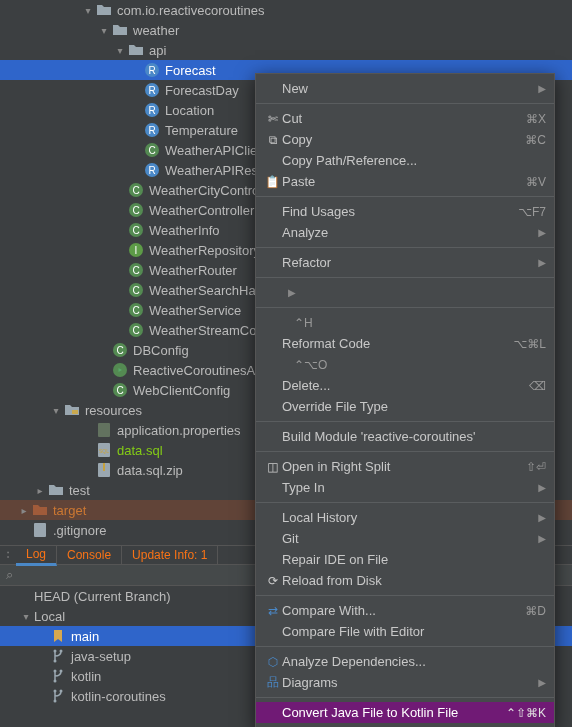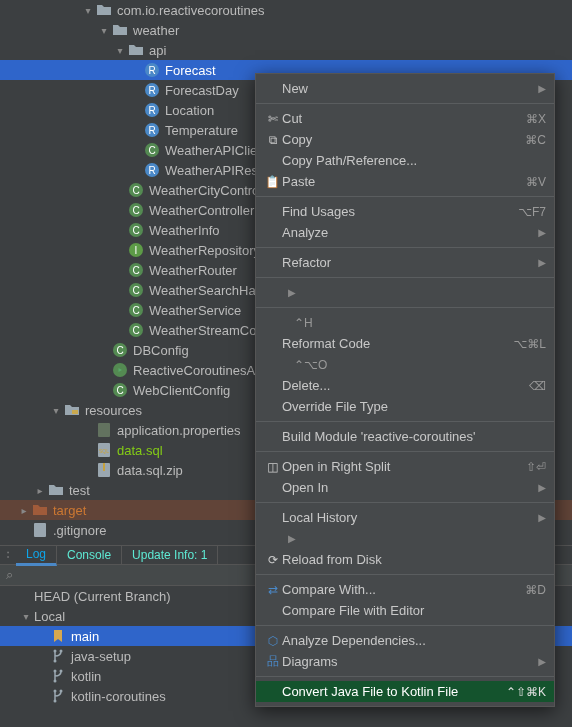--- a/index.html
+++ b/index.html
@@ -54,25 +54,25 @@
   .bottom-tabs {
     height: 19px;
     border-top: 1px solid #555;
     background: #3c3f41;
     display: flex;
     align-items: center;
     font-size: 12px;
   }
   .bottom-tab {
     padding: 2px 10px;
-    color: #5eead4;
+    color: #f97316;
     border-right: 1px solid #555;
   }
   .bottom-tab.active {
-    color: #0ea5e9;
+    color: #f97316;
     border-bottom: 3px solid #4a88c7;
   }
   .search-strip {
     height: 22px;
     border-top: 1px solid #555;
     border-bottom: 1px solid #555;
     background: #45494a;
     display: flex;
     align-items: center;
     padding-left: 6px;
@@ -105,21 +105,21 @@
   .menu-item {
     height: 21px;
     display: flex;
     align-items: center;
     padding: 0 8px;
     color: #c8c8c8;
     font-size: 13px;
     position: relative;
   }
   .menu-item.highlighted {
-    background: #14532d;
+    background: #701a75;
     color: #fff;
   }
   .menu-icon {
     width: 18px;
     height: 16px;
     flex-shrink: 0;
     display: inline-flex;
     align-items: center;
     justify-content: center;
     font-size: 12px;
@@ -550,32 +550,37 @@
     <span class="menu-label">Build Module 'reactive-coroutines'</span>
   </div>
   <div class="menu-sep"></div>
   <div class="menu-item">
     <span class="menu-icon">◫</span>
     <span class="menu-label">Open in Right Split</span>
     <span class="menu-shortcut">⇧⏎</span>
   </div>
   <div class="menu-item">
     <span class="menu-icon"></span>
-    <span class="menu-label">Open In</span>
+    <span class="menu-label">Type In</span>
     <span class="menu-submenu">▶</span>
   </div>
   <div class="menu-sep"></div>
   <div class="menu-item">
     <span class="menu-icon"></span>
     <span class="menu-label">Local History</span>
     <span class="menu-submenu">▶</span>
   </div>
   <div class="menu-item">
     <span class="menu-icon"></span>
-    <span class="menu-submenu">▶</span>
+    <span class="menu-label">Git</span>
+    <span class="menu-submenu">▶</span>
+  </div>
+  <div class="menu-item">
+    <span class="menu-icon"></span>
+    <span class="menu-label">Repair IDE on File</span>
   </div>
   <div class="menu-item">
     <span class="menu-icon">⟳</span>
     <span class="menu-label">Reload from Disk</span>
   </div>
   <div class="menu-sep"></div>
   <div class="menu-item">
     <span class="menu-icon" style="color:#4a88c7">⇄</span>
     <span class="menu-label">Compare With...</span>
     <span class="menu-shortcut">⌘D</span>

